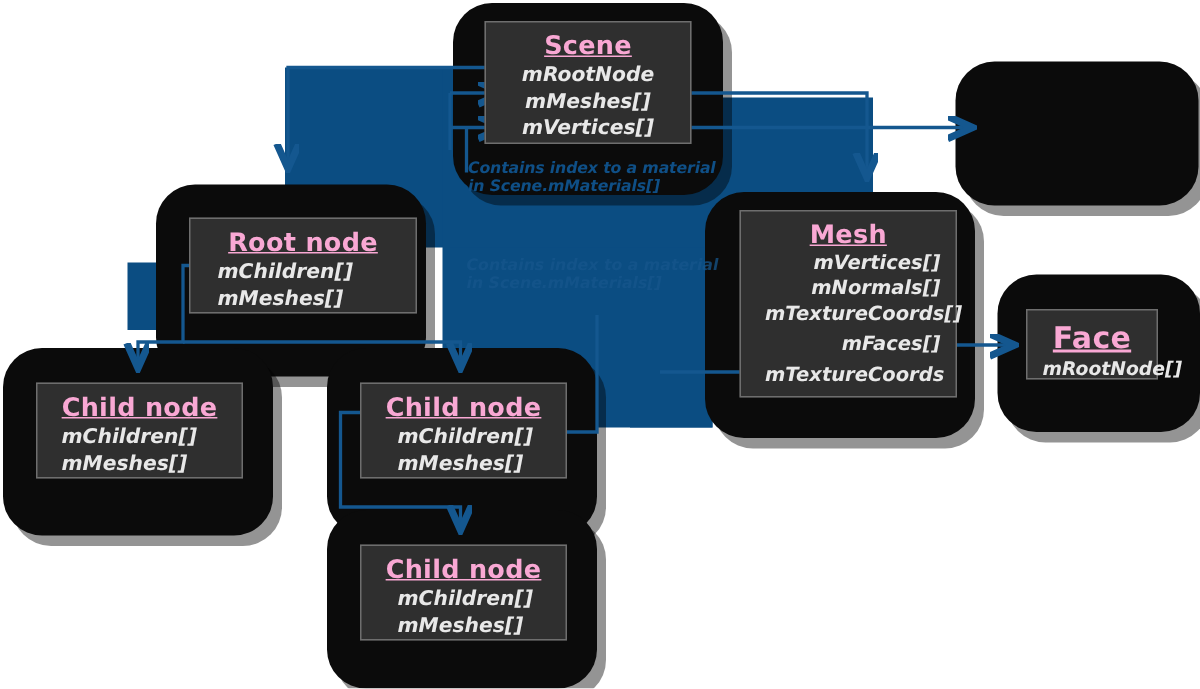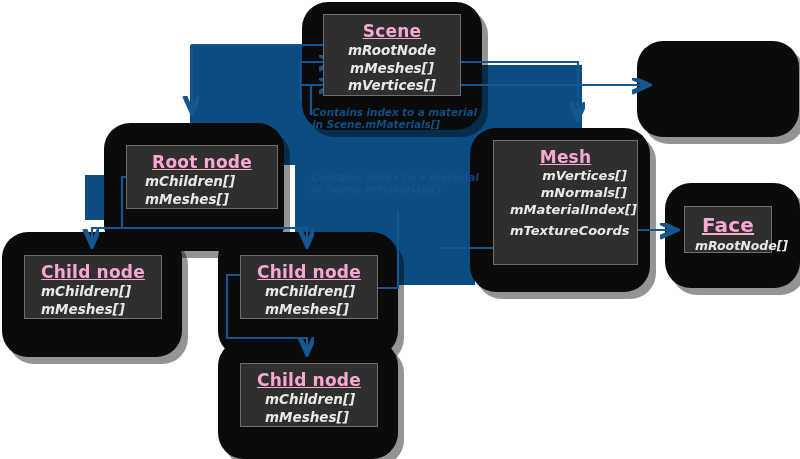--- a/index.html
+++ b/index.html
@@ -124,21 +124,22 @@
   <div class="box" style="left:126px;top:145px;width:152px;height:64px;">
     <span class="title t-lg">Root node</span>
     <span class="field f-lg" style="padding-left:8px;">mChildren[]</span>
     <span class="field f-lg" style="padding-left:8px;">mMeshes[]</span>
   </div>
 
   <div class="box" style="left:493px;top:140px;width:145px;height:125px;">
     <span class="title t-lg" style="text-align:center;text-decoration:underline;">Mesh</span>
     <span class="field f-md" style="padding-left:6px;">mVertices[]</span>
     <span class="field f-md" style="padding-left:6px;">mNormals[]</span>
-    <span class="field f-md" style="padding-left:6px;">mMaterialIndex[]</span>
+    <span class="field f-md" style="padding-left:6px;">mTextureCoords[]</span>
+    <span class="field f-md" style="padding-left:6px;padding-top:3px;">mFaces[]</span>
     <span class="field f-md" style="padding-left:6px;padding-top:4px;">mTextureCoords</span>
   </div>
 
   <div class="box center" style="left:684px;top:206px;width:88px;height:47px;">
     <span class="title t-sm">Face</span>
     <span class="field f-sm">mRootNode[]</span>
   </div>
 
   <div class="box" style="left:24px;top:255px;width:138px;height:64px;">
     <span class="title t-lg">Child node</span>

